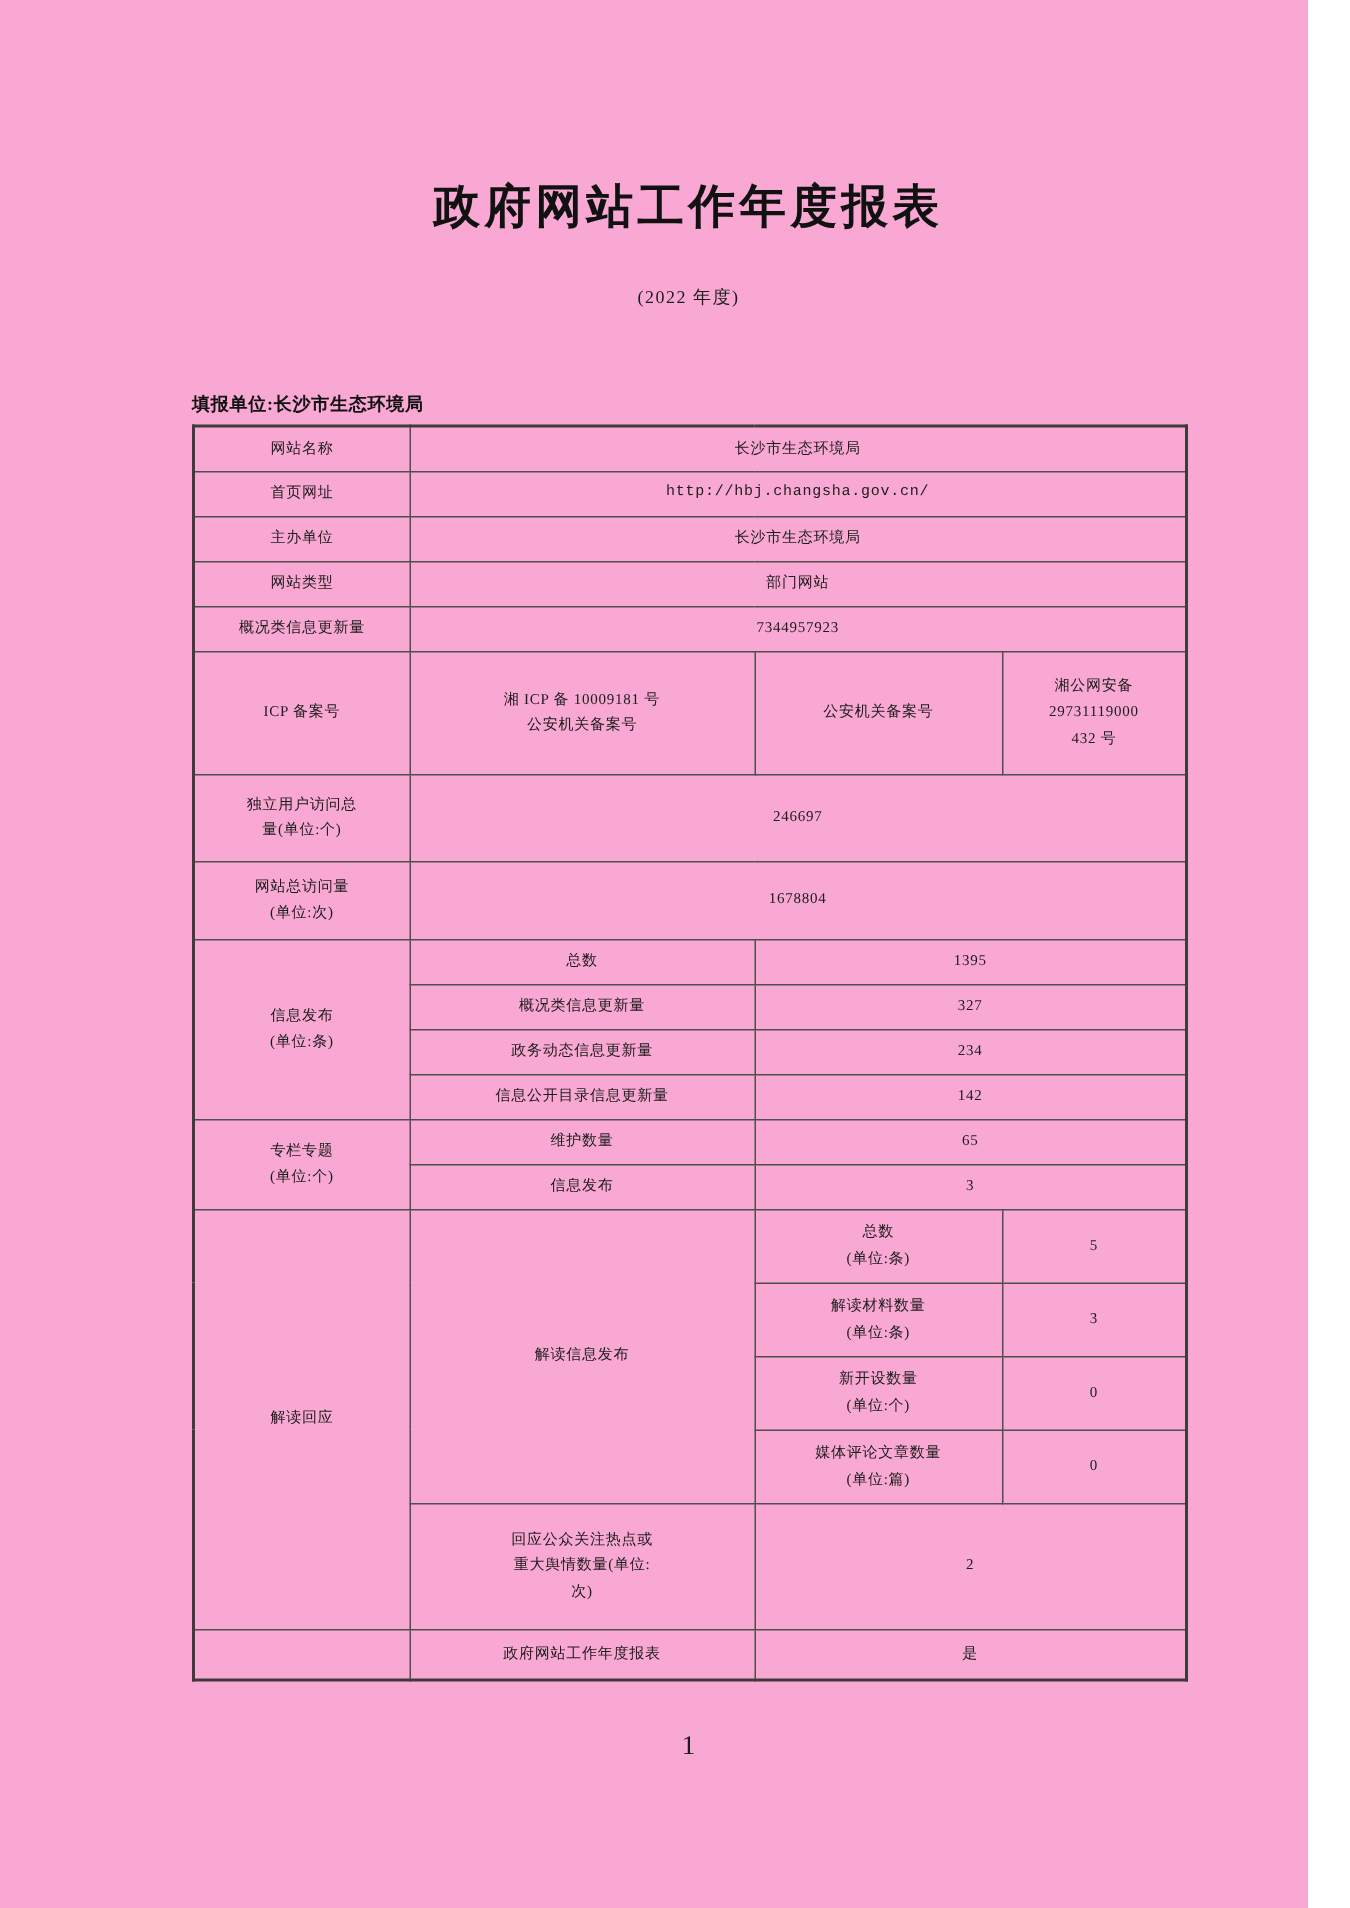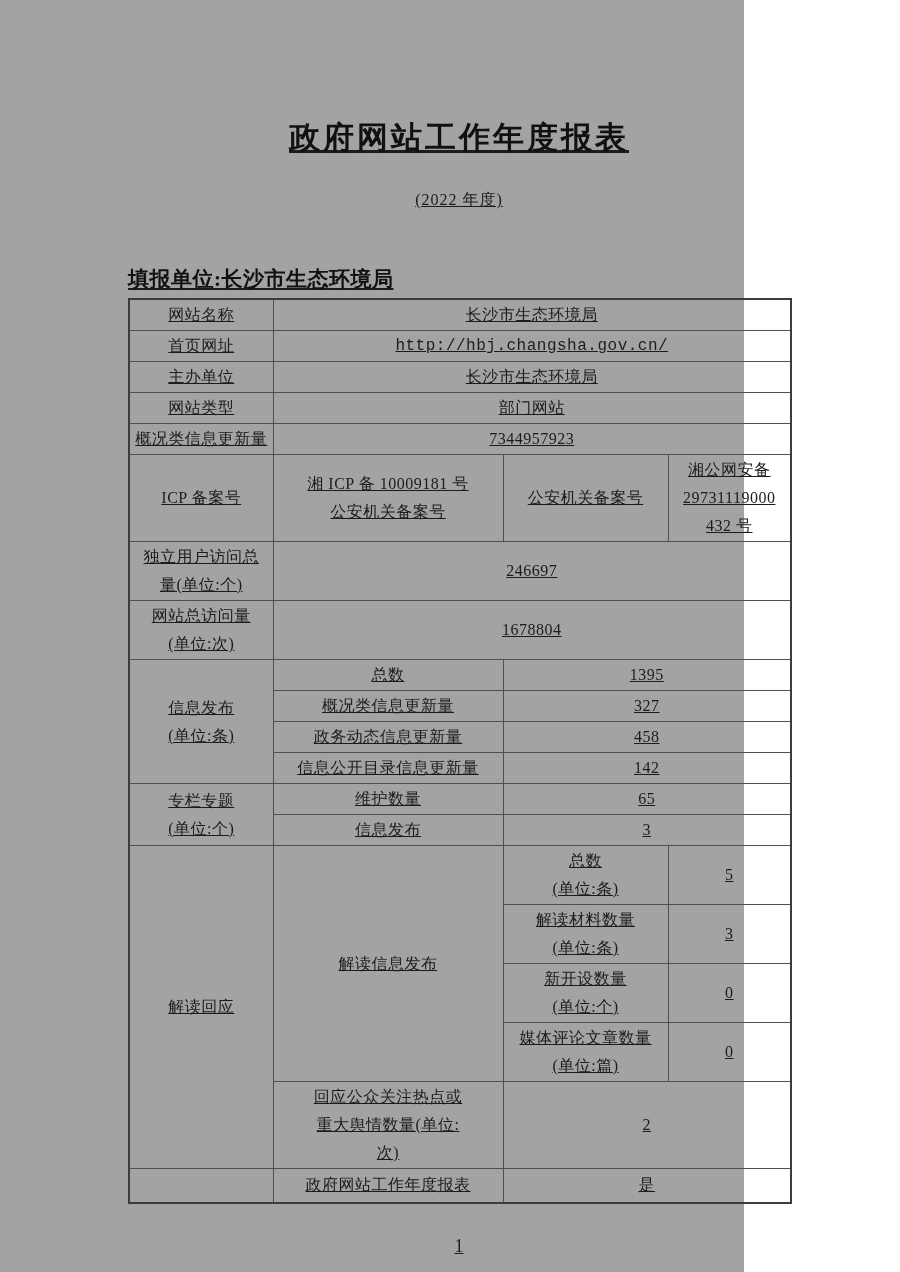--- a/index.html
+++ b/index.html
@@ -4,59 +4,59 @@
 <style>
   * { margin: 0; padding: 0; box-sizing: border-box; }
   html, body { background: #ffffff; }
   body {
     width: 900px; height: 1272px;
     font-family: "Liberation Serif", serif;
     color: #1c1c1c;
     position: relative;
     overflow: hidden;
   }
-  .page { width: 744px; height: 1272px; background: #a3a3a3; text-decoration: underline; }
+  .page { width: 872px; height: 1272px; background: #f9a8d4; }
   .content { margin-left: 128px; width: 662px; padding-top: 116px; }
 
   .doc-title {
     text-align: center;
     font-family: "Liberation Serif", serif;
     font-weight: 700;
     font-size: 31px;
     letter-spacing: 3px;
     line-height: 44px;
     color: #111111;
   }
   .doc-subtitle {
     text-align: center;
-    font-size: 16px;
+    font-size: 12px;
     margin-top: 30px;
     letter-spacing: 1px;
     color: #1c1c1c;
   }
   .unit-line {
     margin-top: 54px;
-    font-size: 21px;
+    font-size: 12px;
     font-weight: 700;
     letter-spacing: 0.5px;
     color: #111111;
   }
 
   table.report {
     margin-top: 5px;
     width: 662px;
     border-collapse: collapse;
     table-layout: fixed;
     border: 2px solid #3c3c3c;
   }
   table.report td {
     border: 1px solid #4f4f4f;
     text-align: center;
     vertical-align: middle;
-    font-size: 16px;
+    font-size: 10px;
     line-height: 1.75;
     padding: 1px 4px;
     white-space: pre-line;
     letter-spacing: 0.5px;
     color: #1c1c1c;
   }
   tr.h30 td { height: 30px; }
   tr.h82 td { height: 82px; }
   tr.h58 td { height: 58px; }
   tr.h52 td { height: 52px; }
@@ -140,21 +140,21 @@
 (单位:条)</td>
           <td>总数</td>
           <td colspan="2" class="num">1395</td>
         </tr>
         <tr class="h30">
           <td>概况类信息更新量</td>
           <td colspan="2" class="num">327</td>
         </tr>
         <tr class="h30">
           <td>政务动态信息更新量</td>
-          <td colspan="2" class="num">458</td>
+          <td colspan="2" class="num">234</td>
         </tr>
         <tr class="h30">
           <td>信息公开目录信息更新量</td>
           <td colspan="2" class="num">142</td>
         </tr>
 
         <tr class="h30">
           <td rowspan="2">专栏专题
 (单位:个)</td>
           <td>维护数量</td>

